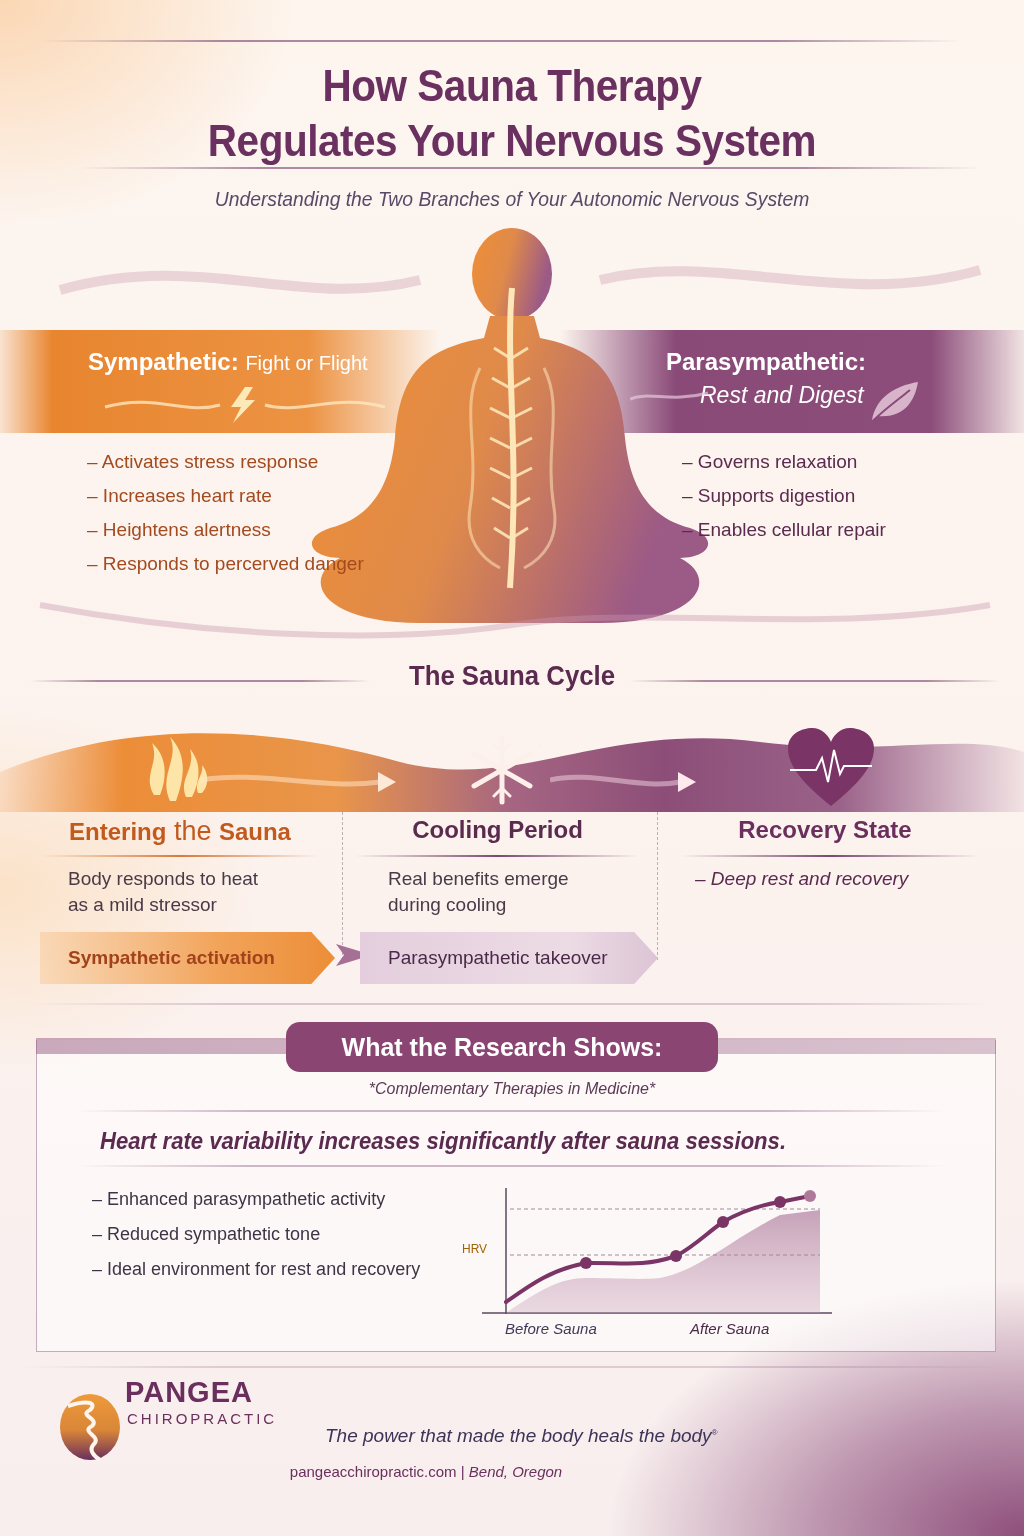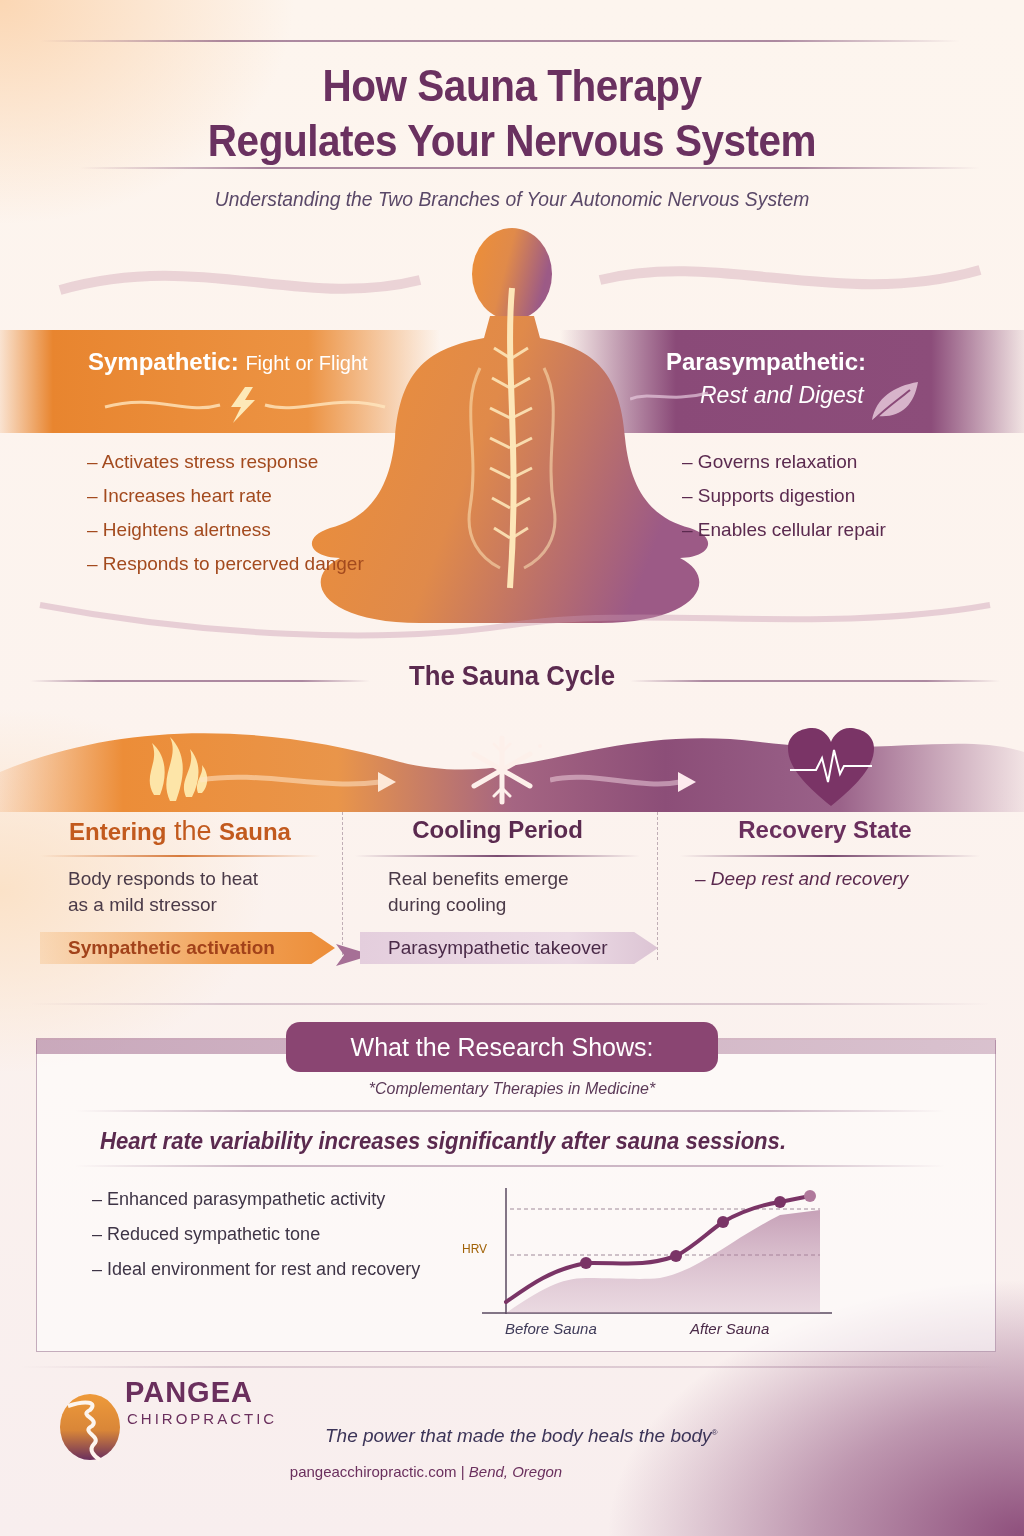--- a/index.html
+++ b/index.html
@@ -50,33 +50,33 @@
   .cycle-band {
     left:0; top:712px; width:1024px; height:100px;
     background:linear-gradient(90deg, rgba(240,150,80,0.2) 0%, #ec8d38 12%, #e9954a 33%, #a56582 50%, #8c4e78 65%, #9a6289 82%, rgba(200,160,185,0.2) 100%);
     clip-path: path("M0 60 C 120 10, 260 10, 400 50 C 520 80, 600 10, 760 30 C 880 45, 960 20, 1024 40 L 1024 100 L 0 100 Z");
   }
   .stage-title { top:816px; font-size:24px; font-weight:bold; text-align:center; }
   .stage-line { top:855px; height:2px; }
   .stage-desc { top:866px; font-size:19px; line-height:26px; color:#4a3a48; }
   .divider-v { top:812px; width:0; height:148px; border-left:1px dashed rgba(120,90,110,0.45); }
   .pill {
-    height:32px; display:flex; align-items:center; padding-left:28px; font-size:19px;
+    height:52px; display:flex; align-items:center; padding-left:28px; font-size:19px;
     clip-path: polygon(0 0, 92% 0, 100% 50%, 92% 100%, 0 100%);
   }
   
   .research-box {
     left:36px; top:1040px; width:960px; height:312px;
     border:1.5px solid rgba(150,110,140,0.55); border-top:none;
     background:rgba(255,255,255,0.55);
   }
   .research-topbar { left:36px; top:1038px; width:960px; height:16px; background:linear-gradient(90deg, rgba(150,90,130,0.5), rgba(150,90,130,0.35)); }
   .research-pill {
     left:286px; top:1022px; width:432px; height:50px; border-radius:14px;
-    background:#8a4572; color:#fff; font-size:25px; font-weight:normal;
+    background:#8a4572; color:#fff; font-size:25px; font-weight:bold;
     display:flex; align-items:center; justify-content:center;
   }
   .citation { left:0; width:1024px; top:1080px; text-align:center; font-size:16px; font-style:italic; color:#5b3a58; }
   .headline { left:100px; top:1127px; font-size:24px; font-weight:bold; font-style:italic; color:#5b2a4f; transform:scaleX(0.92); transform-origin:left; white-space:nowrap; }
   .findings { left:92px; top:1182px; font-size:18px; line-height:35px; color:#3e3446; }
   .findings div::before { content:"– "; }
   
   .logo-name { left:125px; top:1376px; font-size:29px; font-weight:bold; color:#6a2f5d; letter-spacing:1px; }
   .logo-sub { left:127px; top:1410px; font-size:15px; color:#6a2f5d; letter-spacing:3px; }
   .tagline { left:325px; top:1425px; font-size:19px; font-style:italic; color:#3c3458; }

